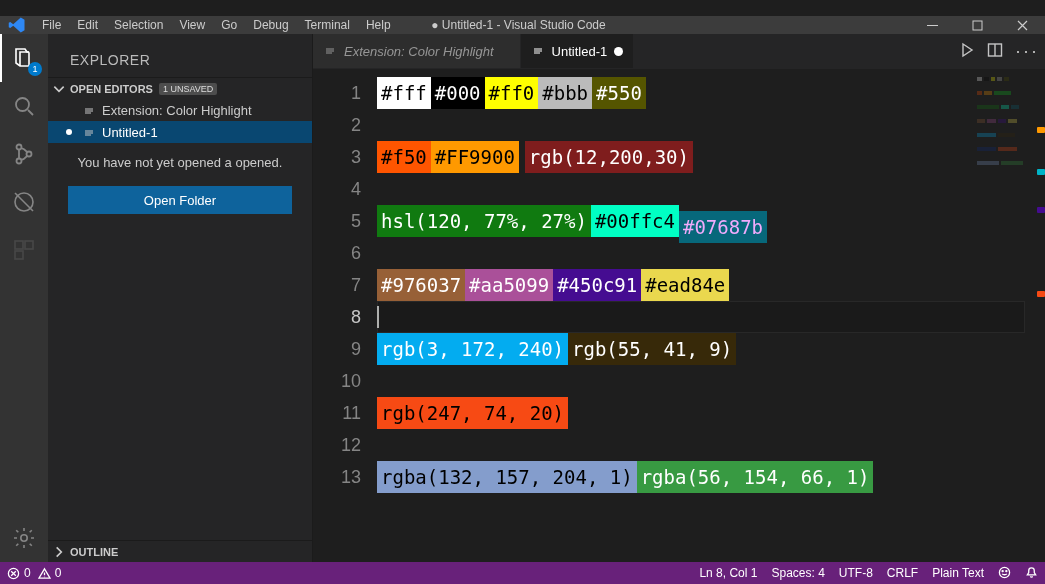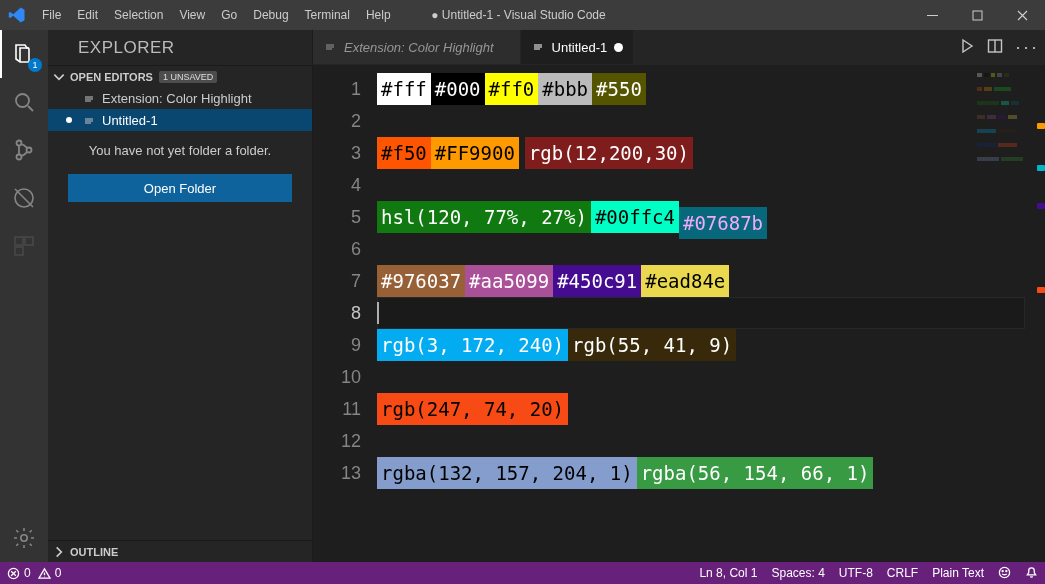--- a/index.html
+++ b/index.html
@@ -1,20 +1,20 @@
 <!DOCTYPE html>
 <html><head>
 <meta charset="utf-8">
 <style>
   * { margin:0; padding:0; box-sizing:border-box; font-family:"Segoe UI",Arial,sans-serif; }
   html,body { width:1045px; height:584px; background:#1e1e1e; color:#ccc; font-size:12px; overflow:hidden; user-select:none; }
   .root { display:flex; flex-direction:column; width:100%; height:100%; }
 
   
-  .titlebar { height:30px; background:#3c3c3c; display:flex; align-items:center; position:relative; }
+  .titlebar { height:18px; background:#3c3c3c; display:flex; align-items:center; position:relative;margin-top:16px; }
   .tb-logo { width:34px; display:flex; align-items:center; justify-content:center; color:#2e88f5; }
   .tb-logo svg { width:18px; height:18px; }
   .tb-menus { display:flex; }
   .tb-menu { padding:0 8px; font-size:12px; color:#ccc; cursor:default; line-height:30px; }
   .tb-title { position:absolute; left:0; right:8px; text-align:center; font-size:12px; color:#ccc; pointer-events:none; }
   .tb-ctrls { margin-left:auto; display:flex; }
   .tb-ctrl { width:45px; height:30px; display:flex; align-items:center; justify-content:center; color:#ccc; }
   .tb-ctrl svg { width:11px; height:11px; }
 
   
@@ -25,21 +25,21 @@
   .act-item { width:48px; height:48px; display:flex; align-items:center; justify-content:center; position:relative; color:#858585; }
   .act-item.active { color:#fff; }
   .act-item.active::before { content:""; position:absolute; left:0; top:0; bottom:0; width:2px; background:#fff; }
   .act-item svg { width:24px; height:24px; }
   .act-gear { margin-top:auto; }
   .badge { position:absolute; right:6px; bottom:6px; min-width:14px; height:14px; border-radius:8px; background:#007acc; color:#fff; font-size:9px; line-height:14px; text-align:center; padding:0 3px; }
   .act-item.dim svg { opacity:0.25; }
 
   
   .sidebar { width:265px; background:#252526; display:flex; flex-direction:column; border-right:1px solid #1b1b1b; }
-  .sb-title { height:35px; padding:0 30px; font-size:17px; color:#bbb; display:flex; align-items:center; letter-spacing:.5px; }
+  .sb-title { height:35px; padding:0 22px; font-size:14px; color:#bbb; display:flex; align-items:center; letter-spacing:.5px;margin-top:8px; }
   .sb-section { height:22px; display:flex; align-items:center; padding:0 4px; font-weight:700; font-size:11px; color:#ccc; background:#252526; border-top:1px solid #1b1b1b; }
   .sb-section .chev { width:14px; height:14px; margin-right:4px; }
   .sb-badge { margin-left:6px; background:#4d4d4d; color:#ddd; padding:1px 4px; border-radius:2px; font-size:9px; font-weight:400; }
   .sb-row { height:22px; display:flex; align-items:center; padding-left:34px; font-size:13px; color:#ccc; position:relative; }
   .sb-row.active { background:#094771; color:#fff; }
   .sb-row .dot { position:absolute; left:18px; width:6px; height:6px; border-radius:50%; background:#ccc; }
   .sb-row.active .dot { background:#fff; }
   .sb-row .ficon { width:14px; height:14px; margin-right:6px; color:#c5c5c5; }
   .sb-empty { padding:12px 20px; color:#ccc; font-size:13px; text-align:center; }
   .sb-openbtn { margin:4px 20px; height:28px; background:#0e639c; color:#fff; display:flex; align-items:center; justify-content:center; font-size:13px; cursor:pointer; }
@@ -186,21 +186,21 @@
           </div>
           <div class="sb-row active">
             <span class="dot"></span>
             <svg class="ficon" viewBox="0 0 14 14" fill="none" stroke="currentColor" stroke-width="1.2">
               <path d="M3 6h8M3 8h8M3 10h6"></path>
             </svg>
             <span>Untitled-1</span>
           </div>
         </div>
 
-      <div class="sb-empty">You have not yet folder a folder.</div>
+      <div class="sb-empty">You have not yet opened a opened.</div>
       <div class="sb-openbtn">Open Folder</div>
 
       <div class="sb-section sb-outline collapsed">
         <svg class="chev" viewBox="0 0 12 12">
             <path d="M2 4l4 4 4-4" fill="none" stroke="currentColor" stroke-width="1.4"></path>
           </svg>
         <span>OUTLINE</span>
       </div>
     </div>
 

